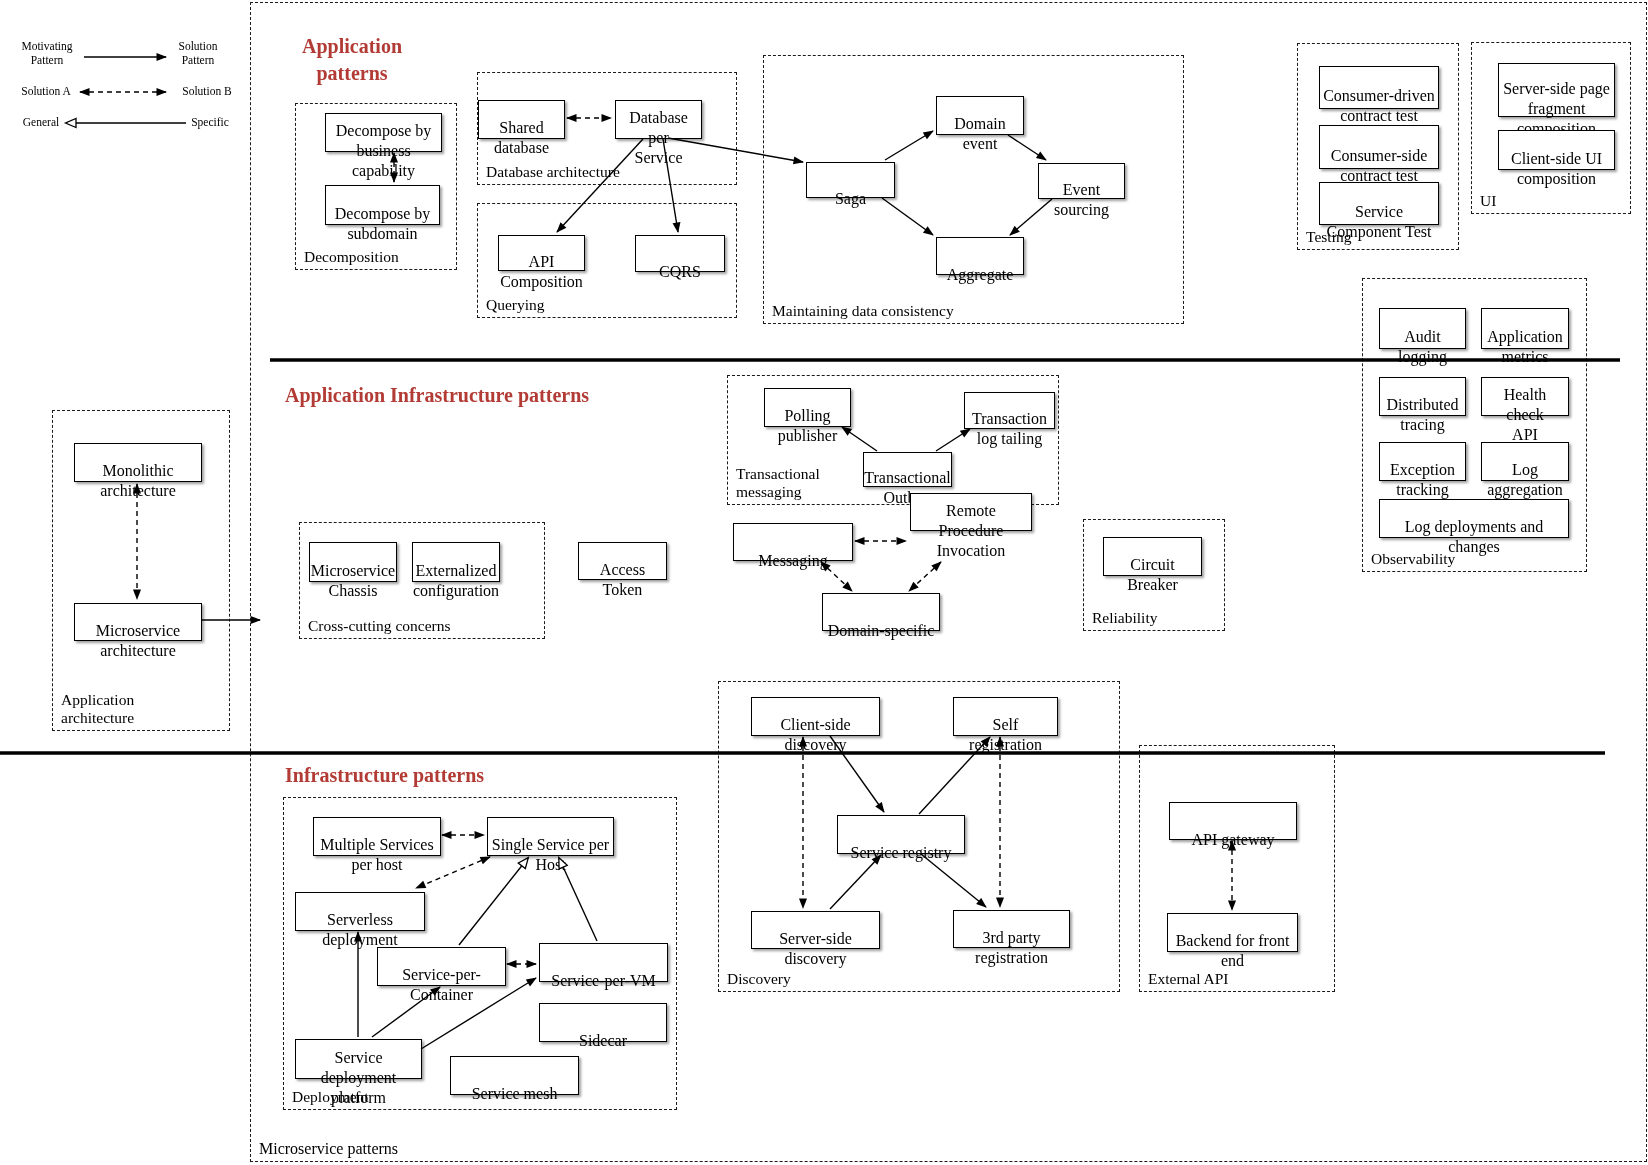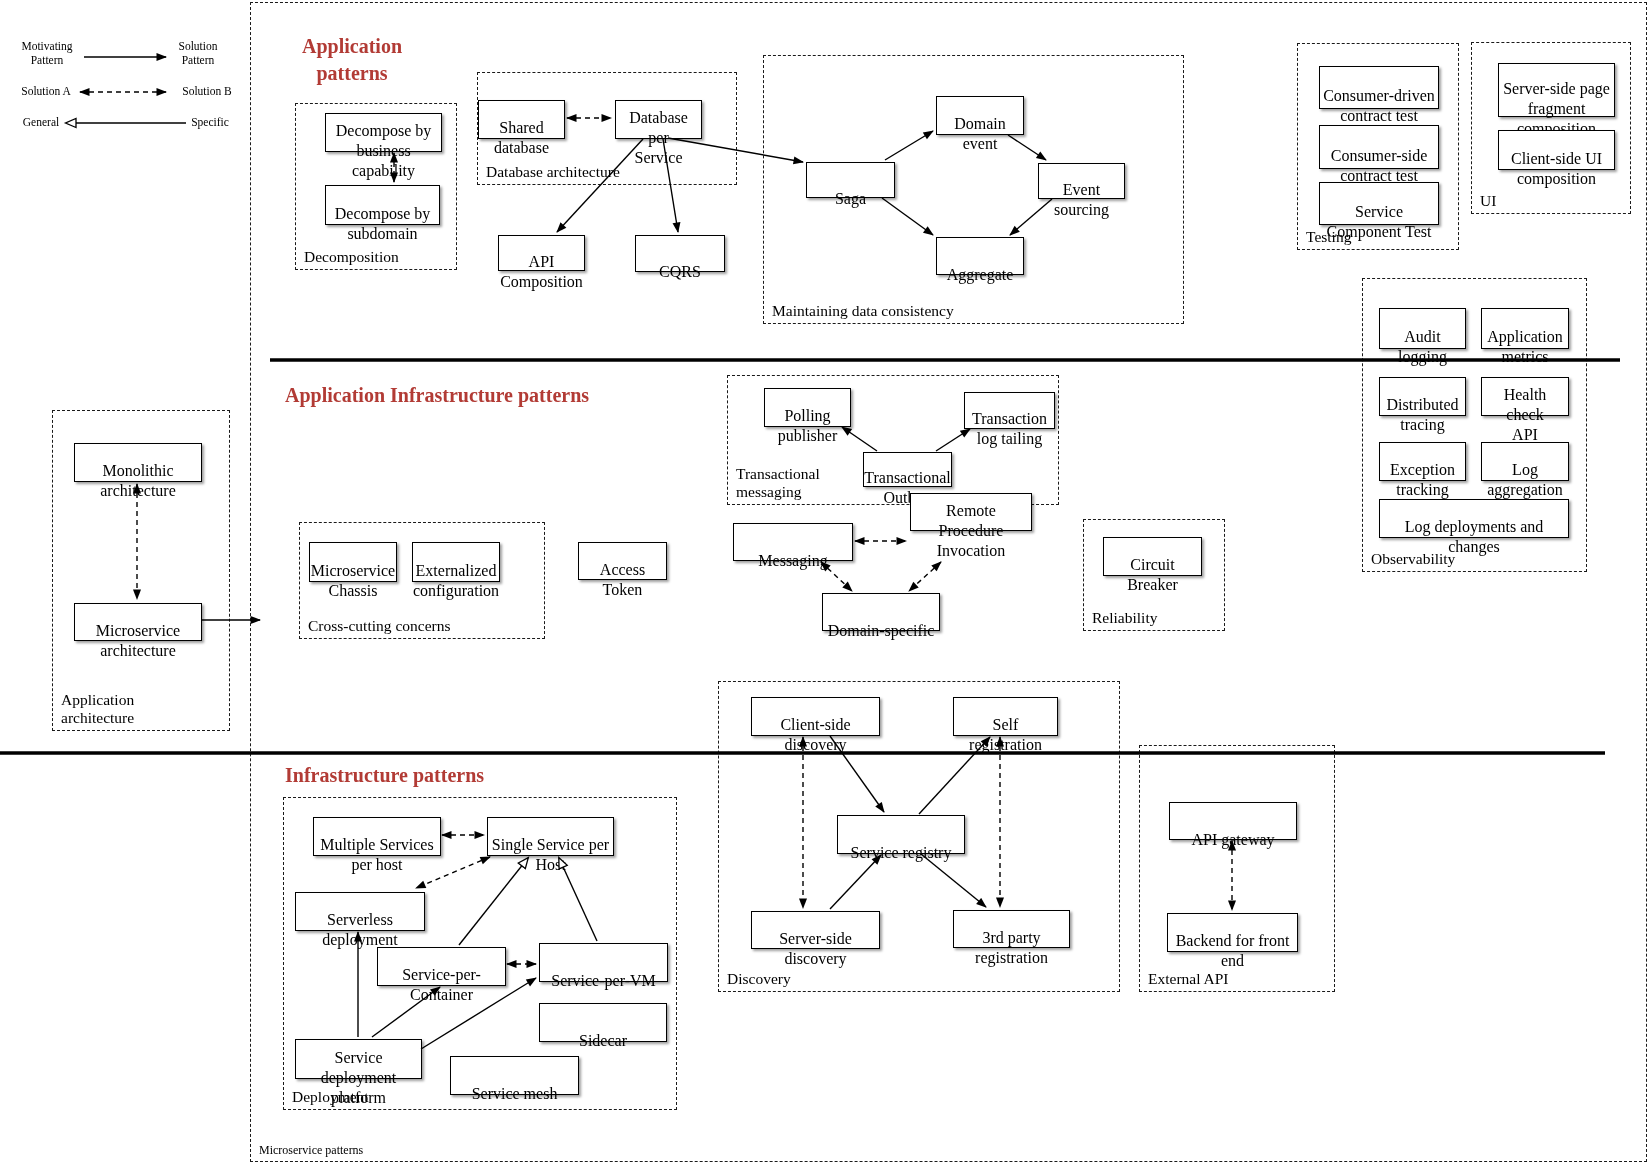--- a/index.html
+++ b/index.html
@@ -24,33 +24,36 @@
   <div class="legend-t" style="left:14px;top:40px;width:66px">Motivating
 Pattern</div>
   <div class="legend-t" style="left:168px;top:40px;width:60px">Solution
 Pattern</div>
   <div class="legend-t" style="left:16px;top:85px;width:60px">Solution A</div>
   <div class="legend-t" style="left:176px;top:85px;width:62px">Solution B</div>
   <div class="legend-t" style="left:18px;top:116px;width:46px">General</div>
   <div class="legend-t" style="left:184px;top:116px;width:52px">Specific</div>
 
   <div class="sec" style="left:250px;top:2px;width:1395px;height:1158px">
-    <span class="sec-label" style="font-size:12px">Microservice patterns</span>
+    <span class="sec-label" style="font-size:16px">Microservice patterns</span>
   </div>
 
   <div class="title" style="left:291px;top:33px;width:122px;text-align:center">Application
 patterns</div>
   <div class="title" style="left:285px;top:382px;white-space:nowrap">Application Infrastructure patterns</div>
   <div class="title" style="left:285px;top:762px;white-space:nowrap">Infrastructure patterns</div>
 
   <div class="sec" style="left:295px;top:103px;width:160px;height:165px">
     <span class="sec-label">Decomposition</span>
   </div>
   <div class="sec" style="left:477px;top:72px;width:258px;height:111px">
     <span class="sec-label">Database architecture</span>
+  </div>
+  <div class="sec" style="left:477px;top:203px;width:258px;height:113px">
+    <span class="sec-label">Querying</span>
   </div>
   <div class="sec" style="left:763px;top:55px;width:419px;height:267px">
     <span class="sec-label">Maintaining data consistency</span>
   </div>
   <div class="sec" style="left:1297px;top:43px;width:160px;height:205px">
     <span class="sec-label">Testing</span>
   </div>
   <div class="sec" style="left:1471px;top:42px;width:158px;height:170px">
     <span class="sec-label">UI</span>
   </div>

